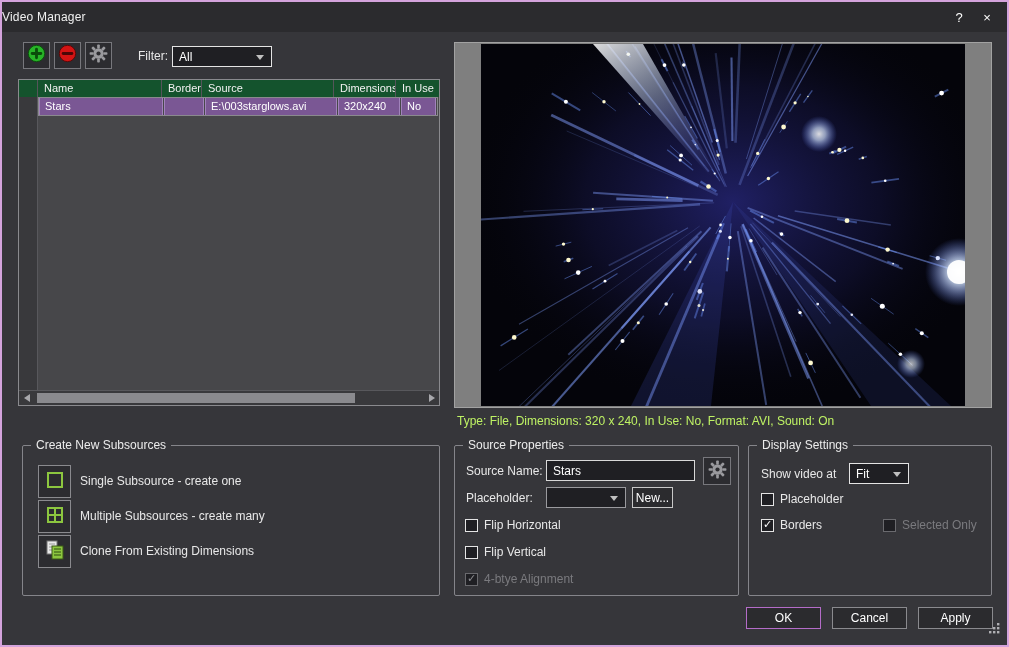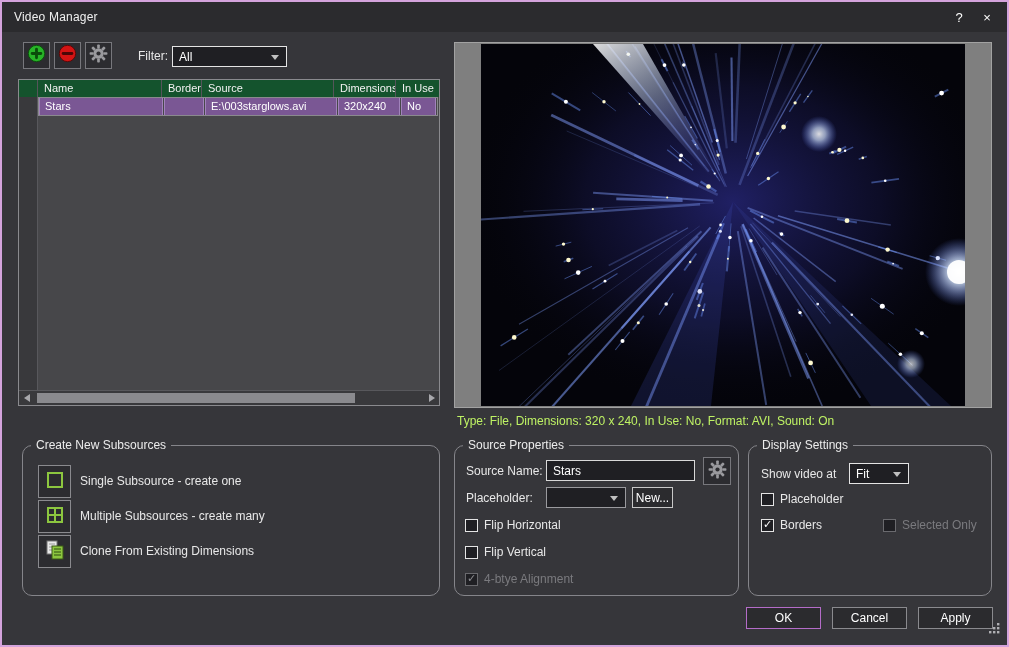--- a/index.html
+++ b/index.html
@@ -14,21 +14,21 @@
     position:absolute; inset:0;
     background:#36363a;
     border:2px solid #d4a3dc;
   }
   
   .titlebar {
     position:absolute; left:0; right:0; top:0; height:30px;
     background:#2b2b2e;
     display:flex; align-items:center;
   }
-  .titlebar-title { color:#f0f0f0; font-size:12px; margin-left:12px; letter-spacing:.2px; }
+  .titlebar-title { color:#f0f0f0; font-size:12px; letter-spacing:.2px; }
   .titlebar-buttons { margin-left:auto; display:flex; }
   .tb-btn {
     width:28px; height:30px; display:flex; align-items:center; justify-content:center;
     color:#fff; font-size:13px; cursor:default;
   }
   
   .icon-btn {
     position:absolute; width:27px; height:27px;
     background:#2c2c30; border:1px solid #77777c;
     display:flex; align-items:center; justify-content:center;
@@ -81,21 +81,21 @@
   
   .preview {
     position:absolute; left:452px; top:40px; width:538px; height:366px;
     background:#7f7f7f; border:1px solid #a2a2a2;
   }
   .video { position:absolute; left:26px; top:1px; width:484px; height:362px; background:#04040a; }
   .video svg { display:block; width:100%; height:100%; }
   .info-line { position:absolute; left:455px; top:412px; color:#bef264; font-size:12px; }
   
   .groupbox {
-    position:absolute; border:1px solid #85858a; border-radius:10px;
+    position:absolute; border:1px solid #85858a; border-radius:2px;
   }
   .groupbox > .gb-title {
     position:absolute; top:-8px; left:8px; background:#36363a; padding:0 5px;
     color:#ececec; font-size:12px; white-space:nowrap;
   }
   
   .sub-btn {
     position:absolute; left:15px; width:33px; height:33px;
     background:#2c2c30; border:1px solid #8a8a8e;
     display:flex; align-items:center; justify-content:center;
@@ -173,21 +173,21 @@
             <rect x="8.6" y="0.6" width="2.8" height="4.2" rx="0.8" transform="rotate(225 10 10)"></rect>
             <rect x="8.6" y="0.6" width="2.8" height="4.2" rx="0.8" transform="rotate(270 10 10)"></rect>
             <rect x="8.6" y="0.6" width="2.8" height="4.2" rx="0.8" transform="rotate(315 10 10)"></rect>
           </g>
         </g>
         <circle cx="10" cy="10" r="2.2" fill="#2c2c30"></circle>
       </svg>
     </span>
   </div>
   <span class="label" style="position:absolute; left:136px; top:47px;">Filter:</span>
-  <div class="combo" style="left:170px; top:44px; width:115px; height:21px;">
+  <div class="combo" style="left:170px; top:44px; width:100px; height:21px;">
     <span>All</span>
     <span class="arrow"></span>
   </div>
 
   <div class="table">
     <div class="t-gutter"></div>
     <div class="t-header">
       <div class="cell col-g"></div>
       <div class="cell col-name">Name</div>
       <div class="cell col-border">Border</div>

